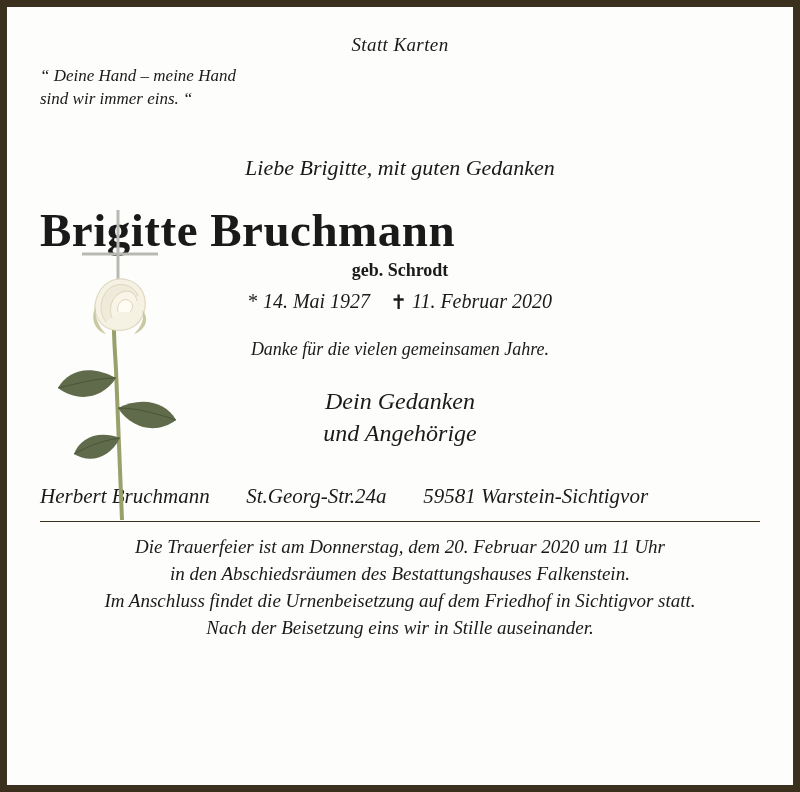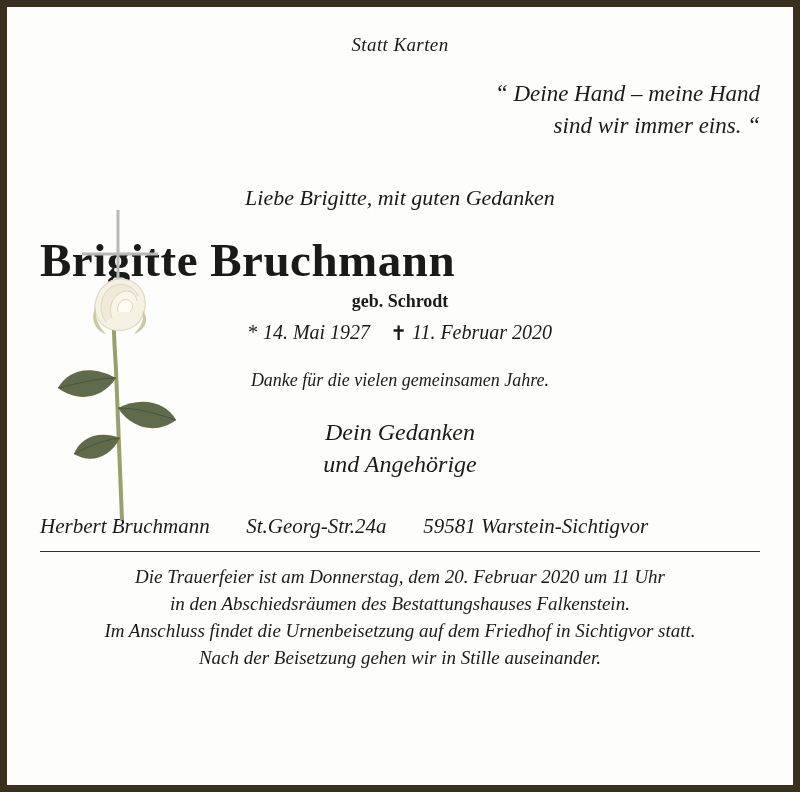--- a/index.html
+++ b/index.html
@@ -33,25 +33,25 @@
 
   
   .statt {
     text-align: center;
     font-style: italic;
     font-size: 19px;
     letter-spacing: .4px;
     margin-top: 4px;
   }
   .verse {
-    text-align: right;
-    font-style: italic;
-    font-size: 23px;
+    text-align: left;
+    font-style: italic;
+    font-size: 17px;
     line-height: 1.38;
-    margin-top: 22px;
+    margin-top: 8px;
   }
   .verse div { white-space: pre; }
 
   .addr-lines {
     text-align: center;
     font-style: italic;
     font-size: 22px;
     line-height: 1.35;
     margin-top: 42px;
   }
@@ -204,17 +204,17 @@
       <span class="gap"></span>
       <span>59581 Warstein-Sichtigvor</span>
     </div>
 
     <div class="divider"></div>
 
     <div class="funeral">
       <div>Die Trauerfeier ist am Donnerstag, dem 20. Februar 2020 um 11 Uhr</div>
       <div>in den Abschiedsräumen des Bestattungshauses Falkenstein.</div>
       <div>Im Anschluss findet die Urnenbeisetzung auf dem Friedhof in Sichtigvor statt.</div>
-      <div>Nach der Beisetzung gehen wir in Stille auseinander.</div>
+      <div>Nach der Beisetzung eins wir in Stille auseinander.</div>
     </div>
 
   </div>
 </div>
 
 </body></html>

